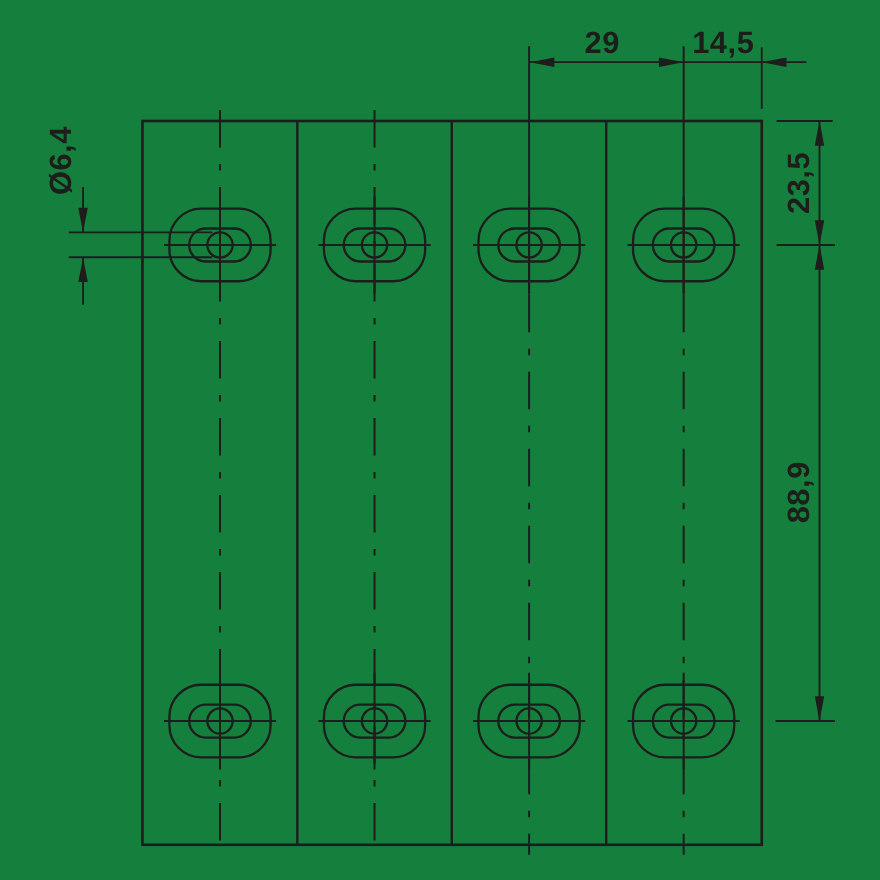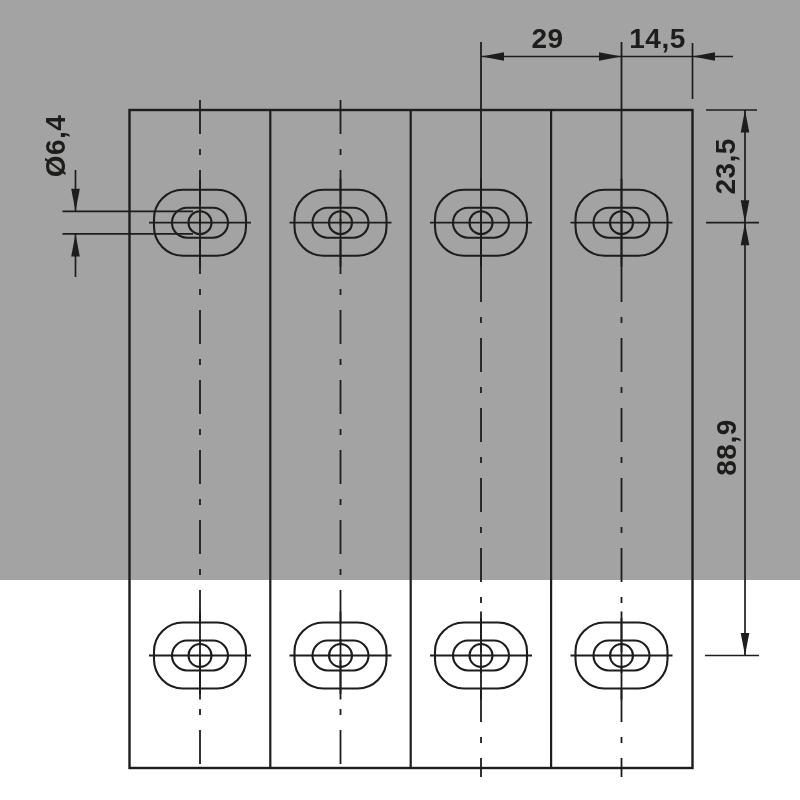--- a/index.html
+++ b/index.html
@@ -5,23 +5,23 @@
   html, body {
     margin: 0;
     padding: 0;
     width: 800px;
     height: 800px;
     background: #ffffff;
     overflow: hidden;
   }
   .drawing-canvas {
     width: 800px;
-    height: 580px;
+    height: 800px;
     position: relative;
-    background: #a3a3a3;
+    background: #15803d;
   }
   svg { display: block; }
   .outline   { stroke: #1d1d1b; stroke-width: 2.4; fill: none; }
   .divider   { stroke: #1d1d1b; stroke-width: 2.2; fill: none; }
   .centerline{ stroke: #1d1d1b; stroke-width: 1.8; fill: none;
                stroke-dasharray: 34 15 6 15; }
   .solidline { stroke: #1d1d1b; stroke-width: 1.8; fill: none; }
   .holeline  { stroke: #1d1d1b; stroke-width: 2.1; fill: none; }
   .dimline   { stroke: #1d1d1b; stroke-width: 1.7; fill: none; }
   .arrow     { fill: #1d1d1b; stroke: none; }

